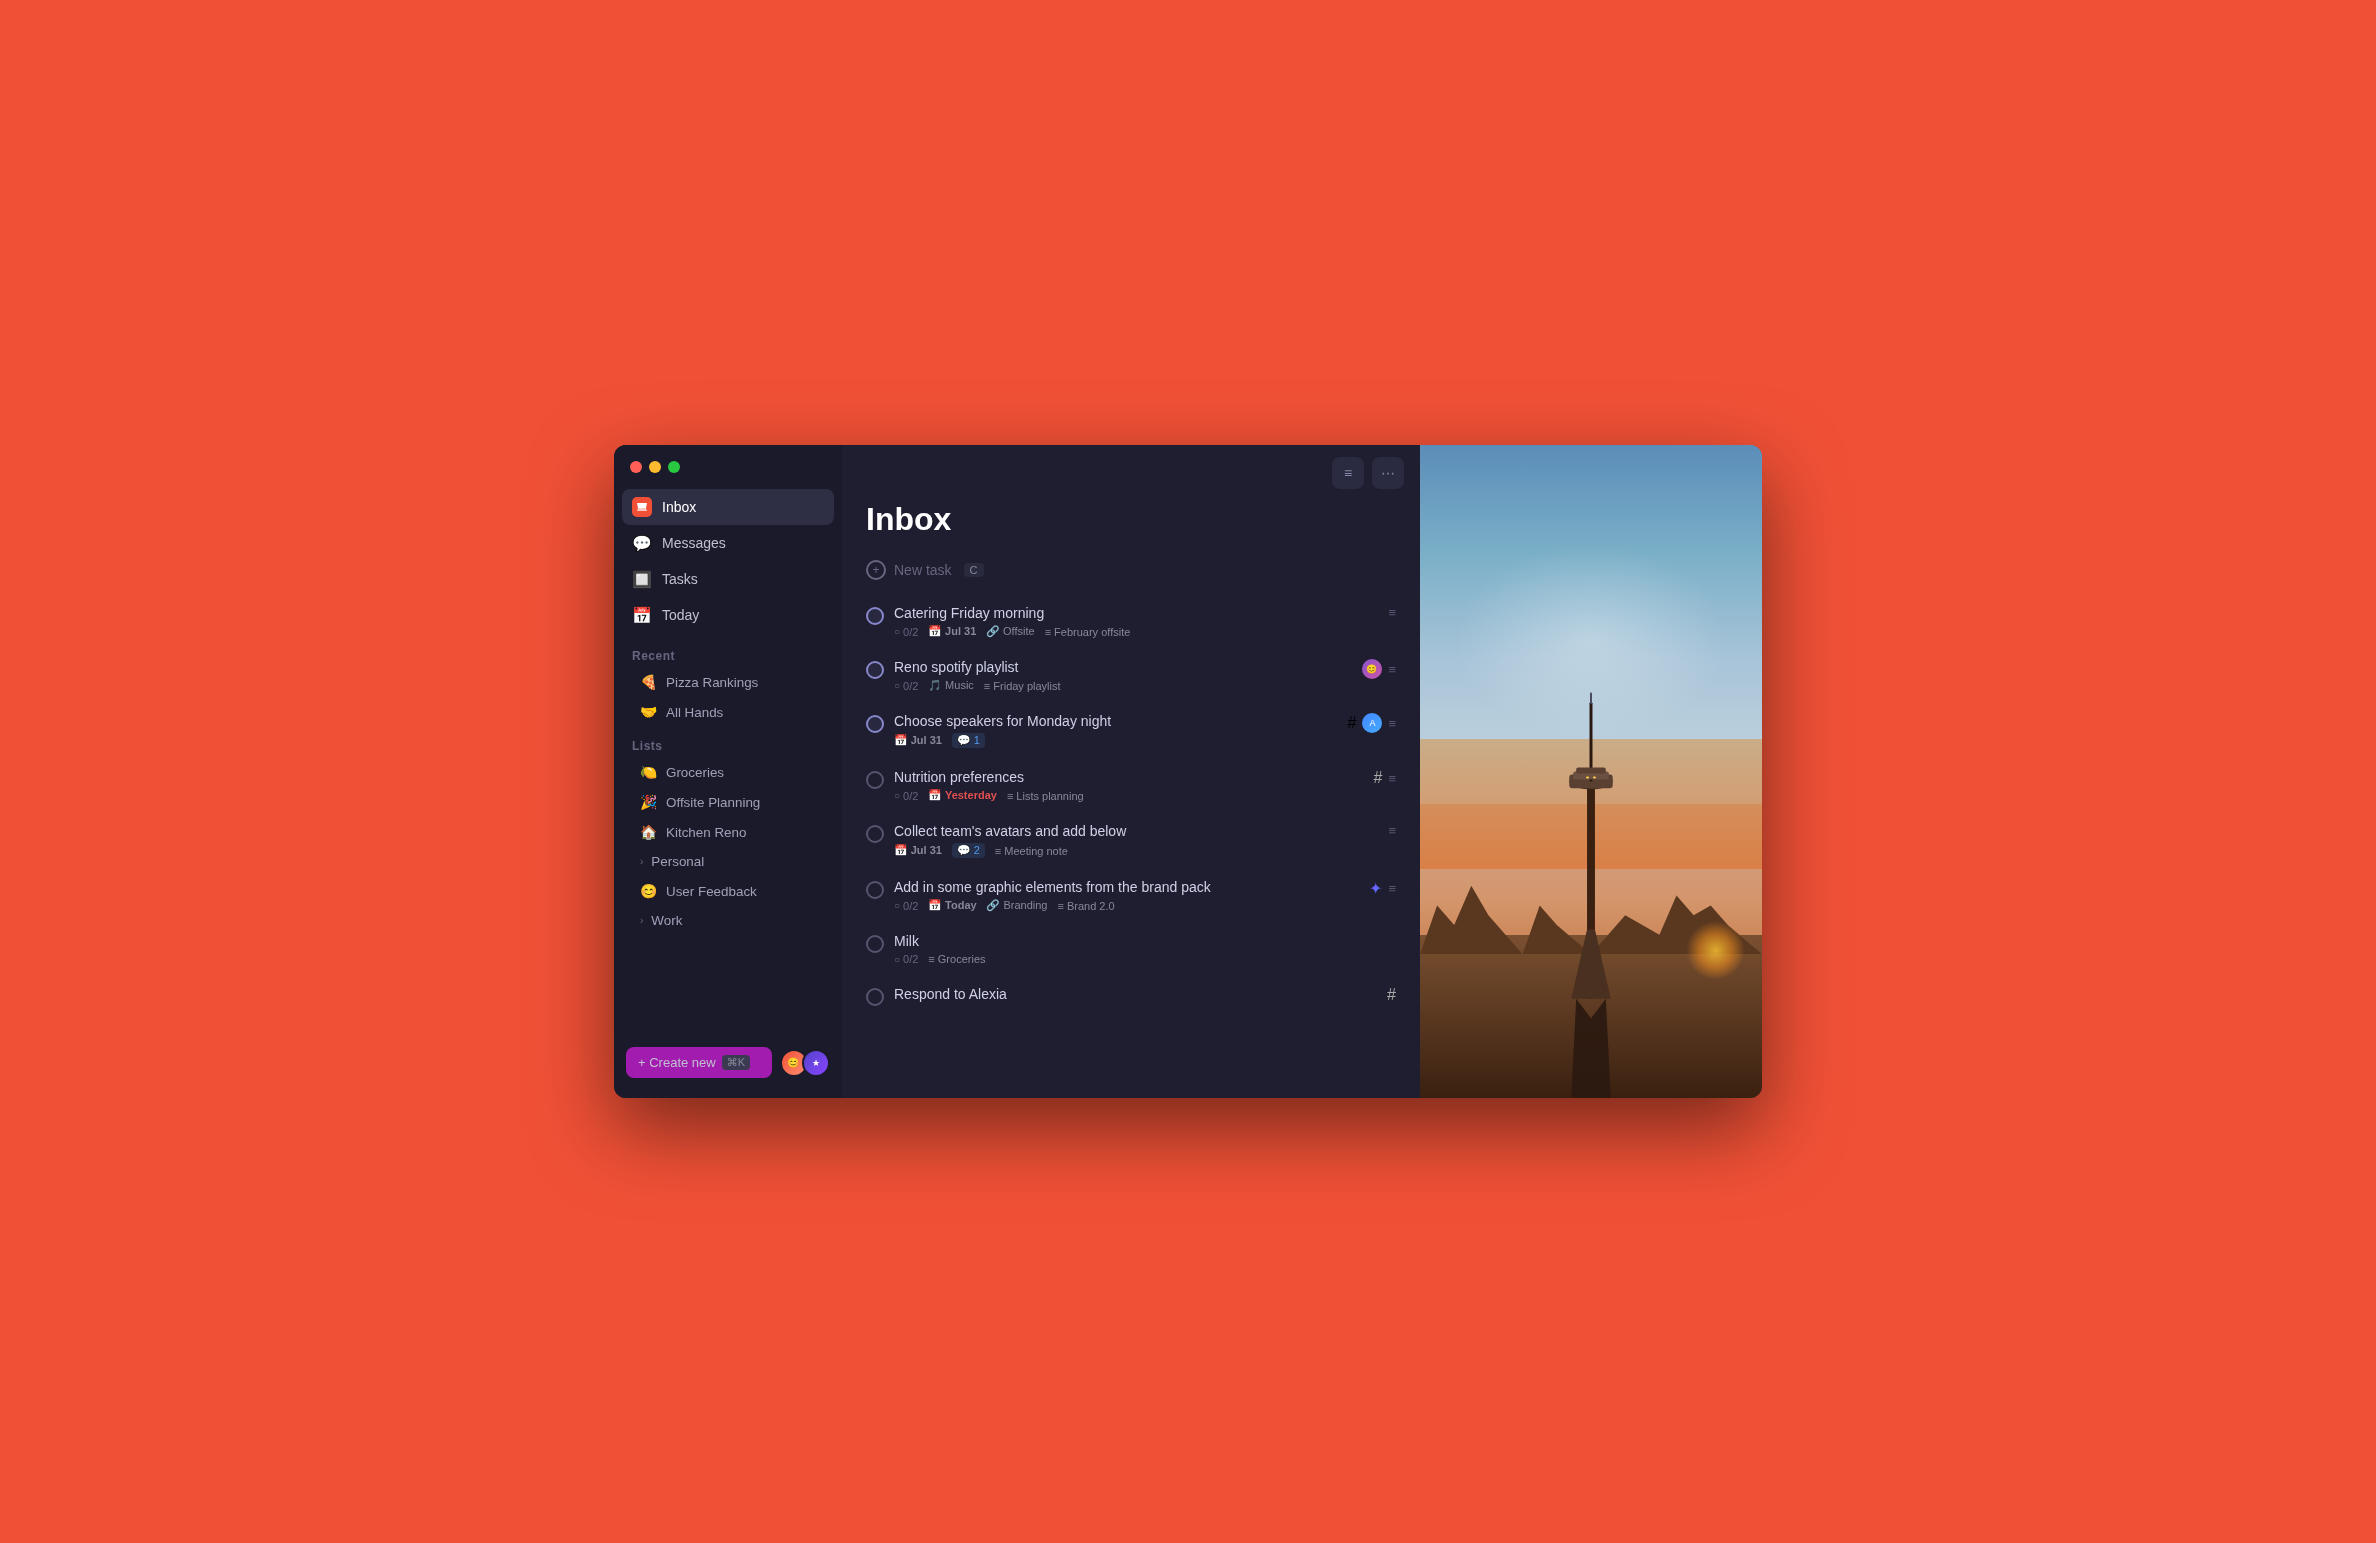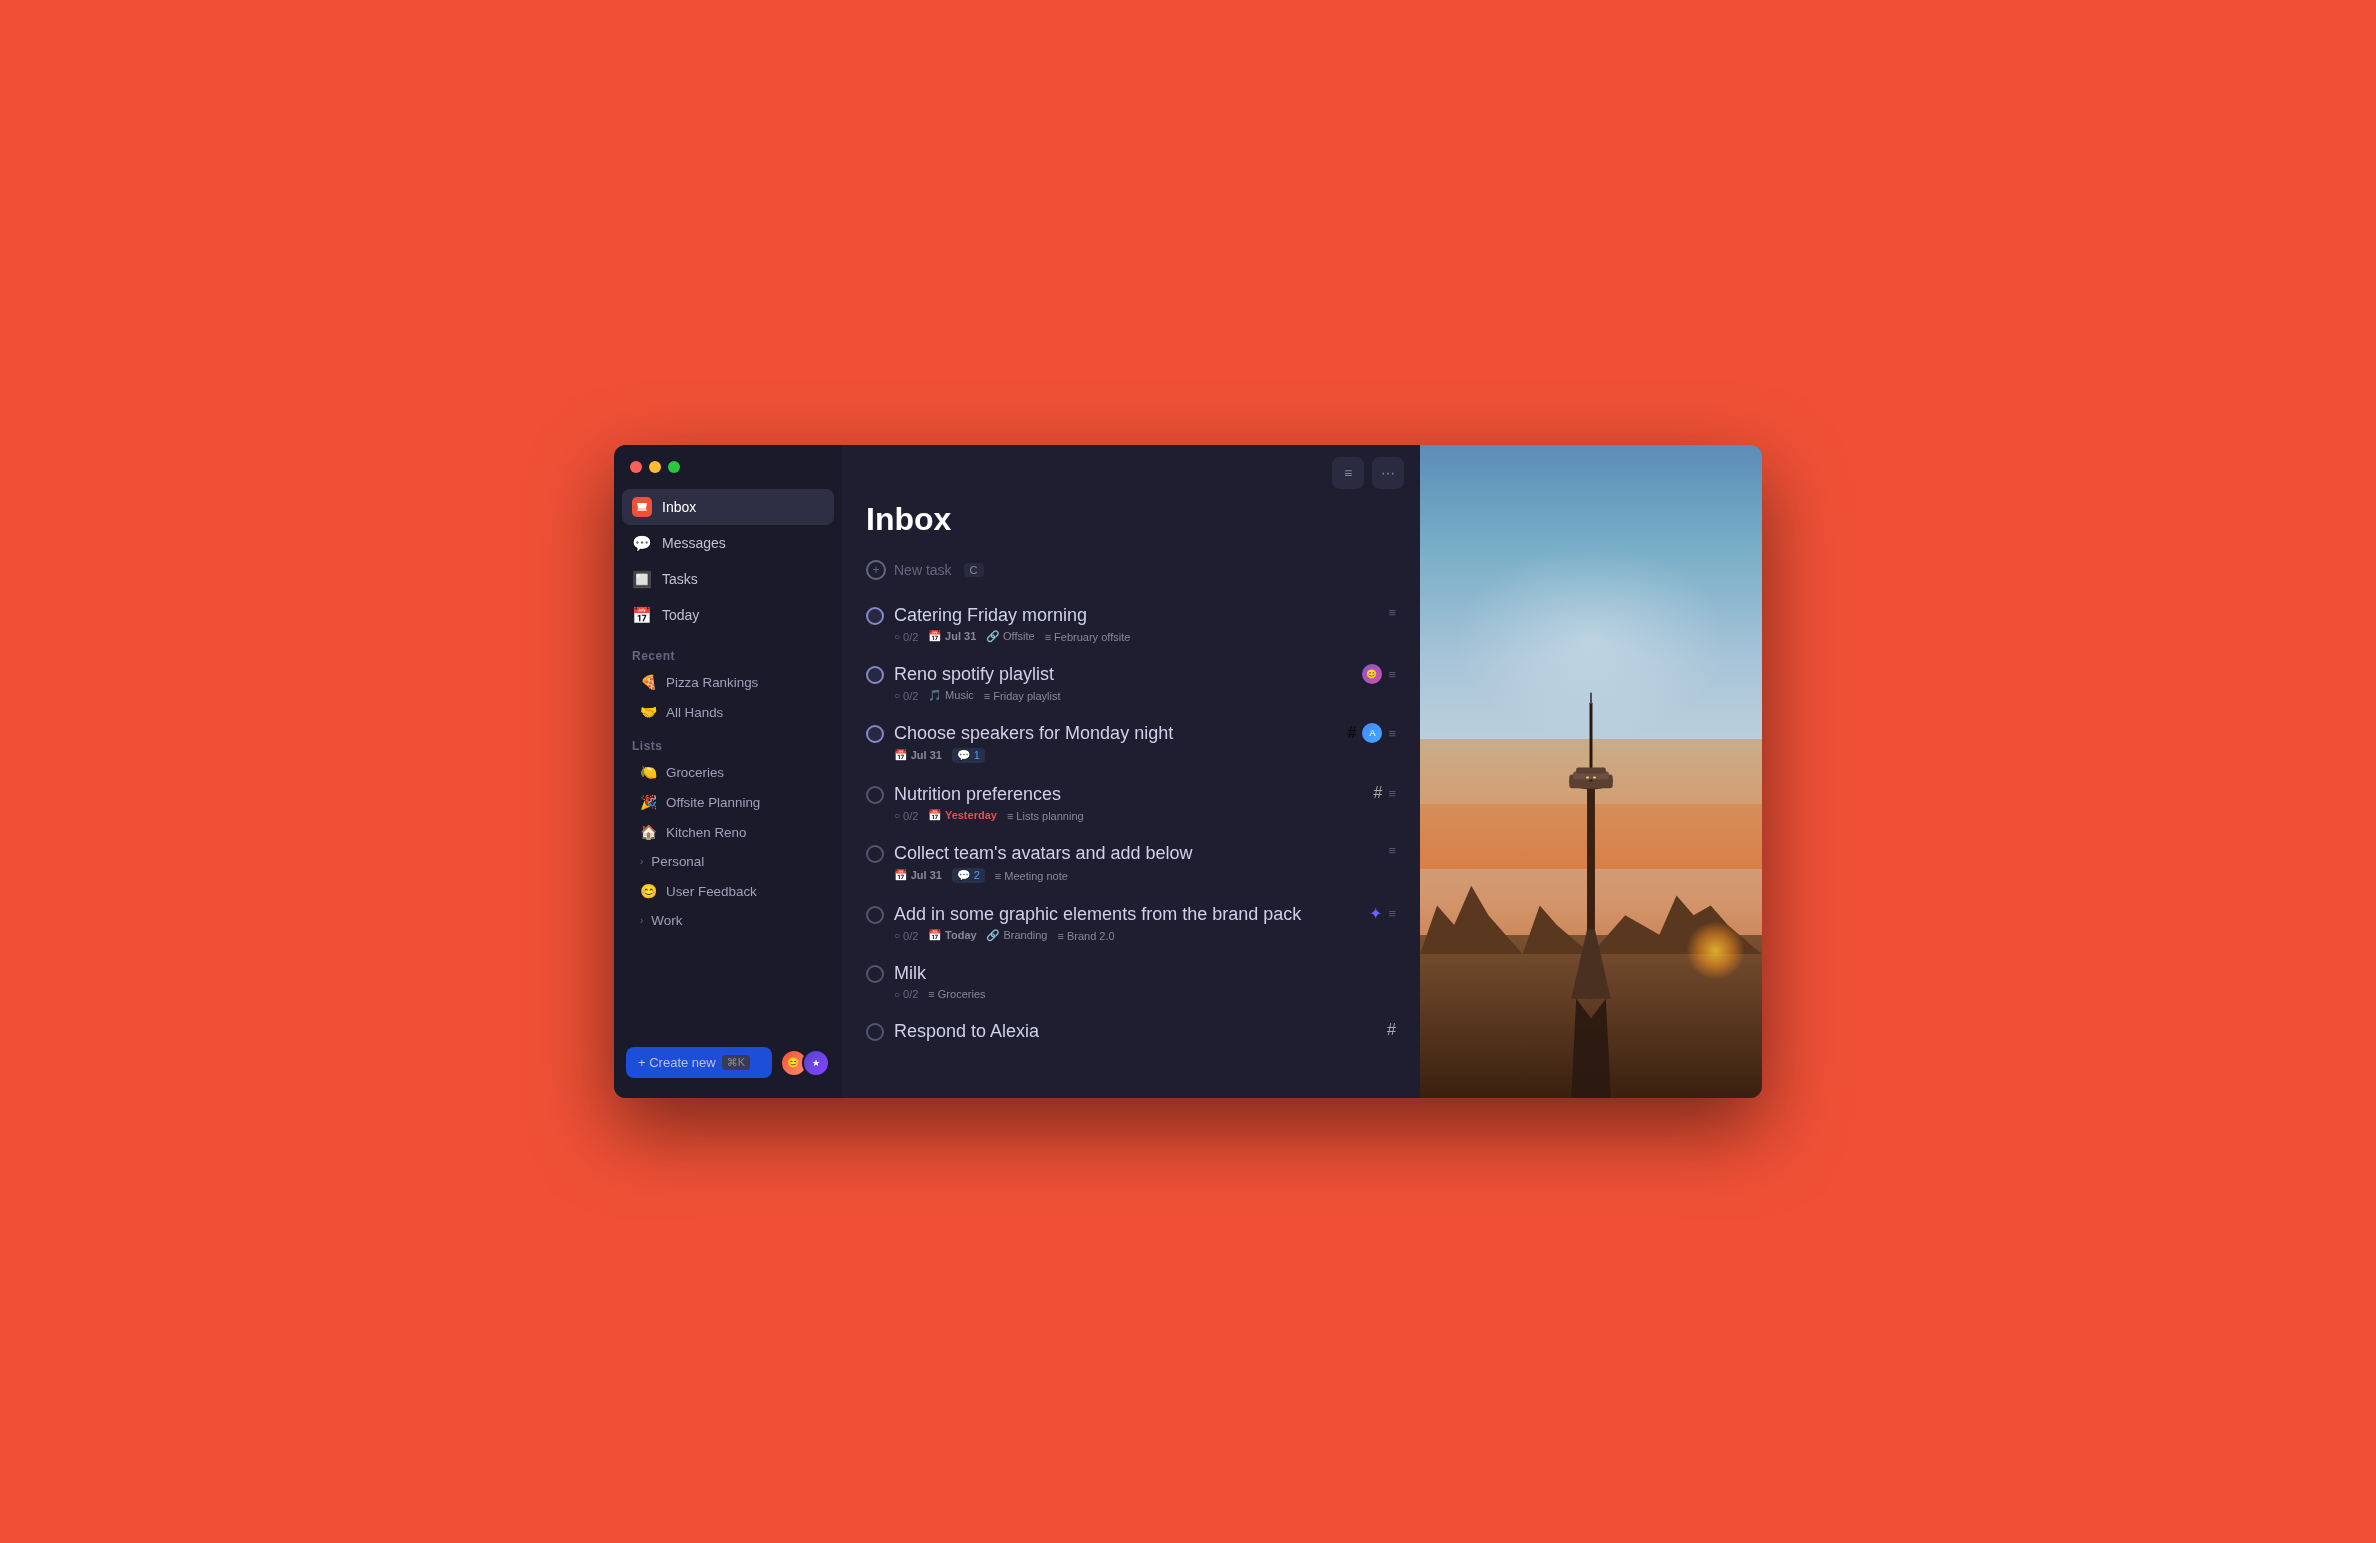--- a/index.html
+++ b/index.html
@@ -109,21 +109,21 @@
       margin-top: auto;
       padding: 8px 12px;
       display: flex;
       align-items: center;
       gap: 8px;
     }
     .create-new-btn {
       display: flex;
       align-items: center;
       gap: 6px;
-      background: #1d4ed8;
+      background: #a21caf;
       border: none;
       color: #c0c0d0;
       font-size: 13px;
       padding: 8px 12px;
       border-radius: 8px;
       cursor: pointer;
       flex: 1;
     }
     .cmd-badge {
       background: #3a3a52;
@@ -235,21 +235,21 @@
       border: 2px solid #555570;
       flex-shrink: 0;
       margin-top: 2px;
     }
     .task-checkbox.purple-ring {
       border-color: #8888cc;
       background: rgba(136,136,204,0.1);
     }
     .task-body { flex: 1; min-width: 0; }
     .task-title {
-      font-size: 18px;
+      font-size: 14px;
       color: #d0d0e8;
       font-weight: 500;
       margin-bottom: 4px;
     }
     .task-meta {
       display: flex;
       align-items: center;
       gap: 10px;
       flex-wrap: wrap;
     }

